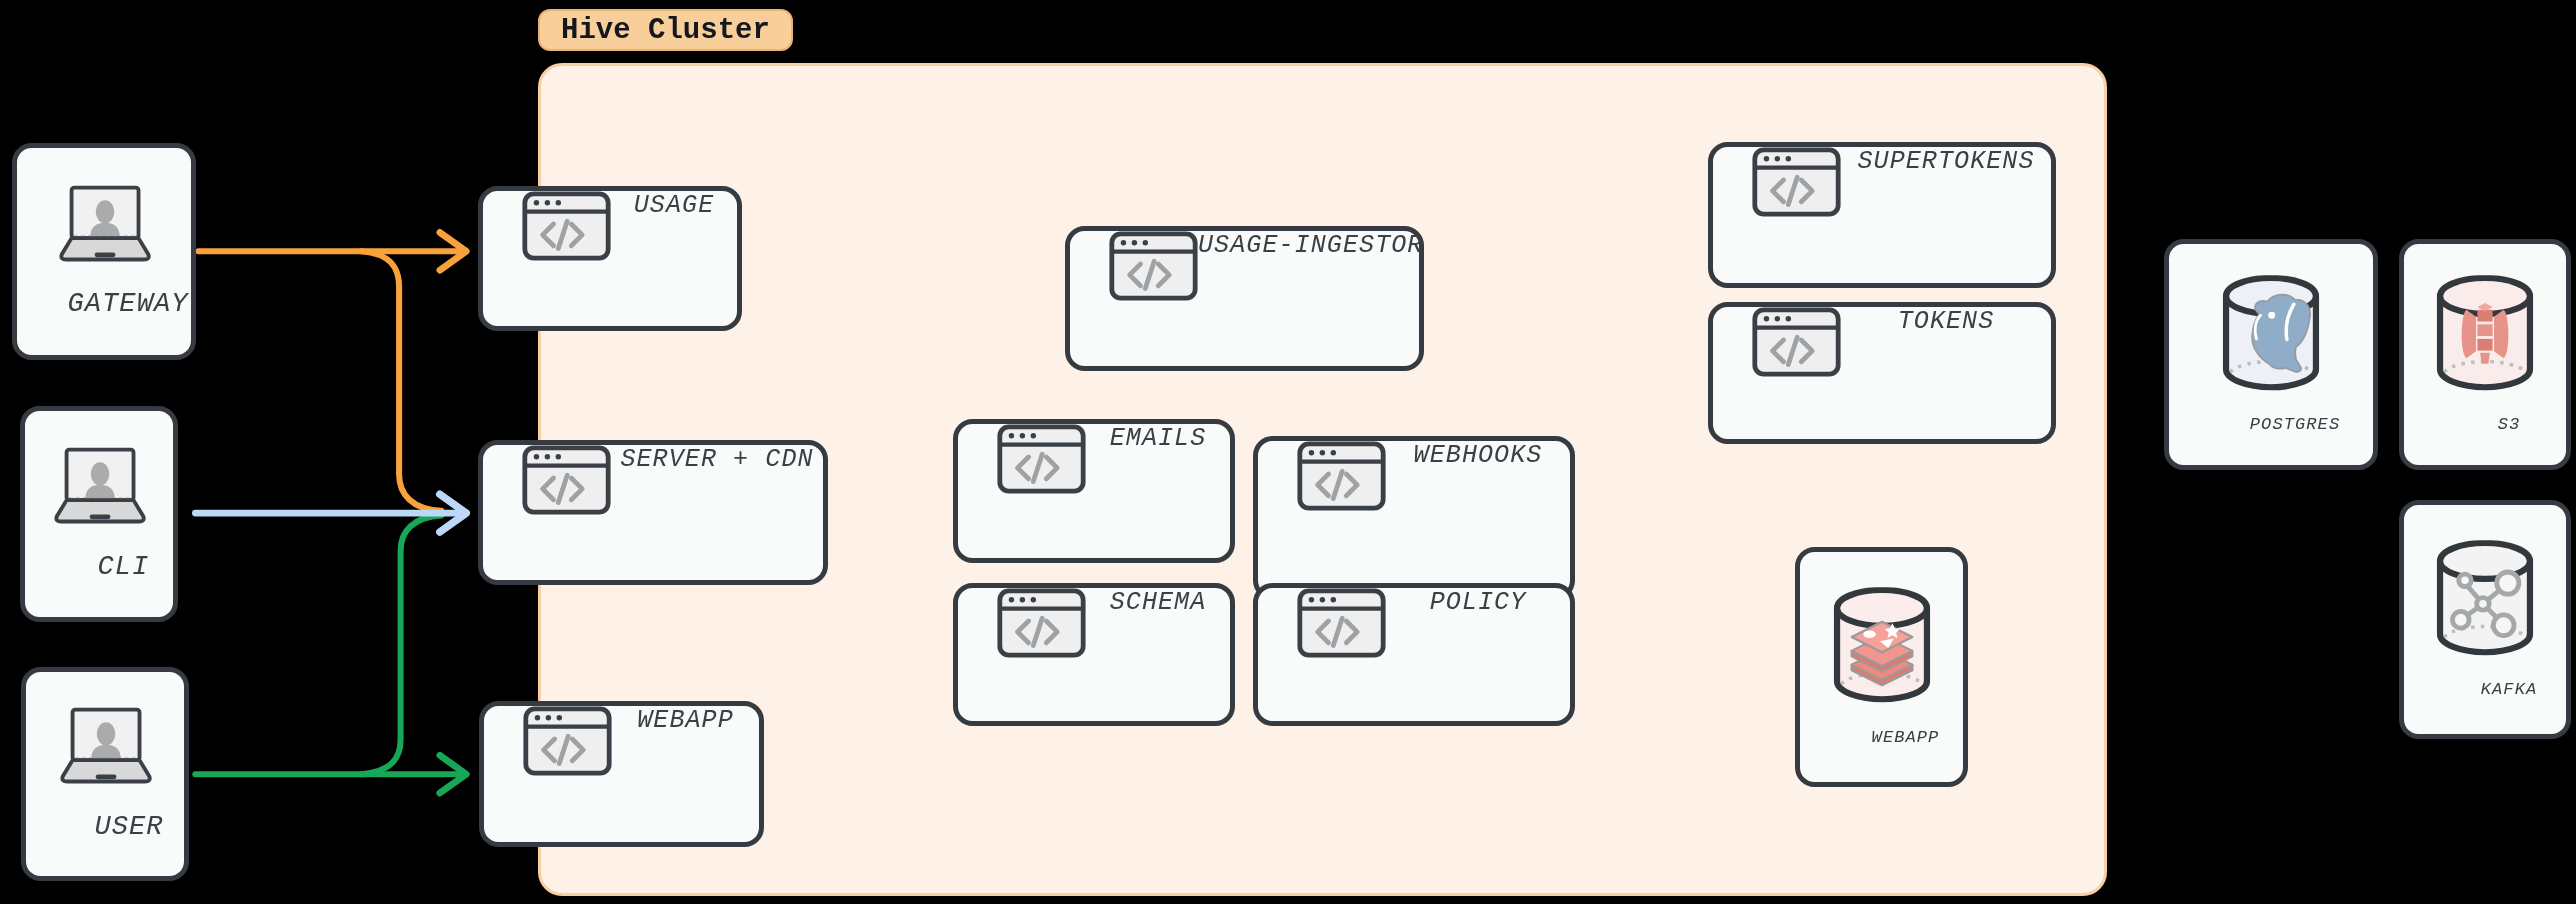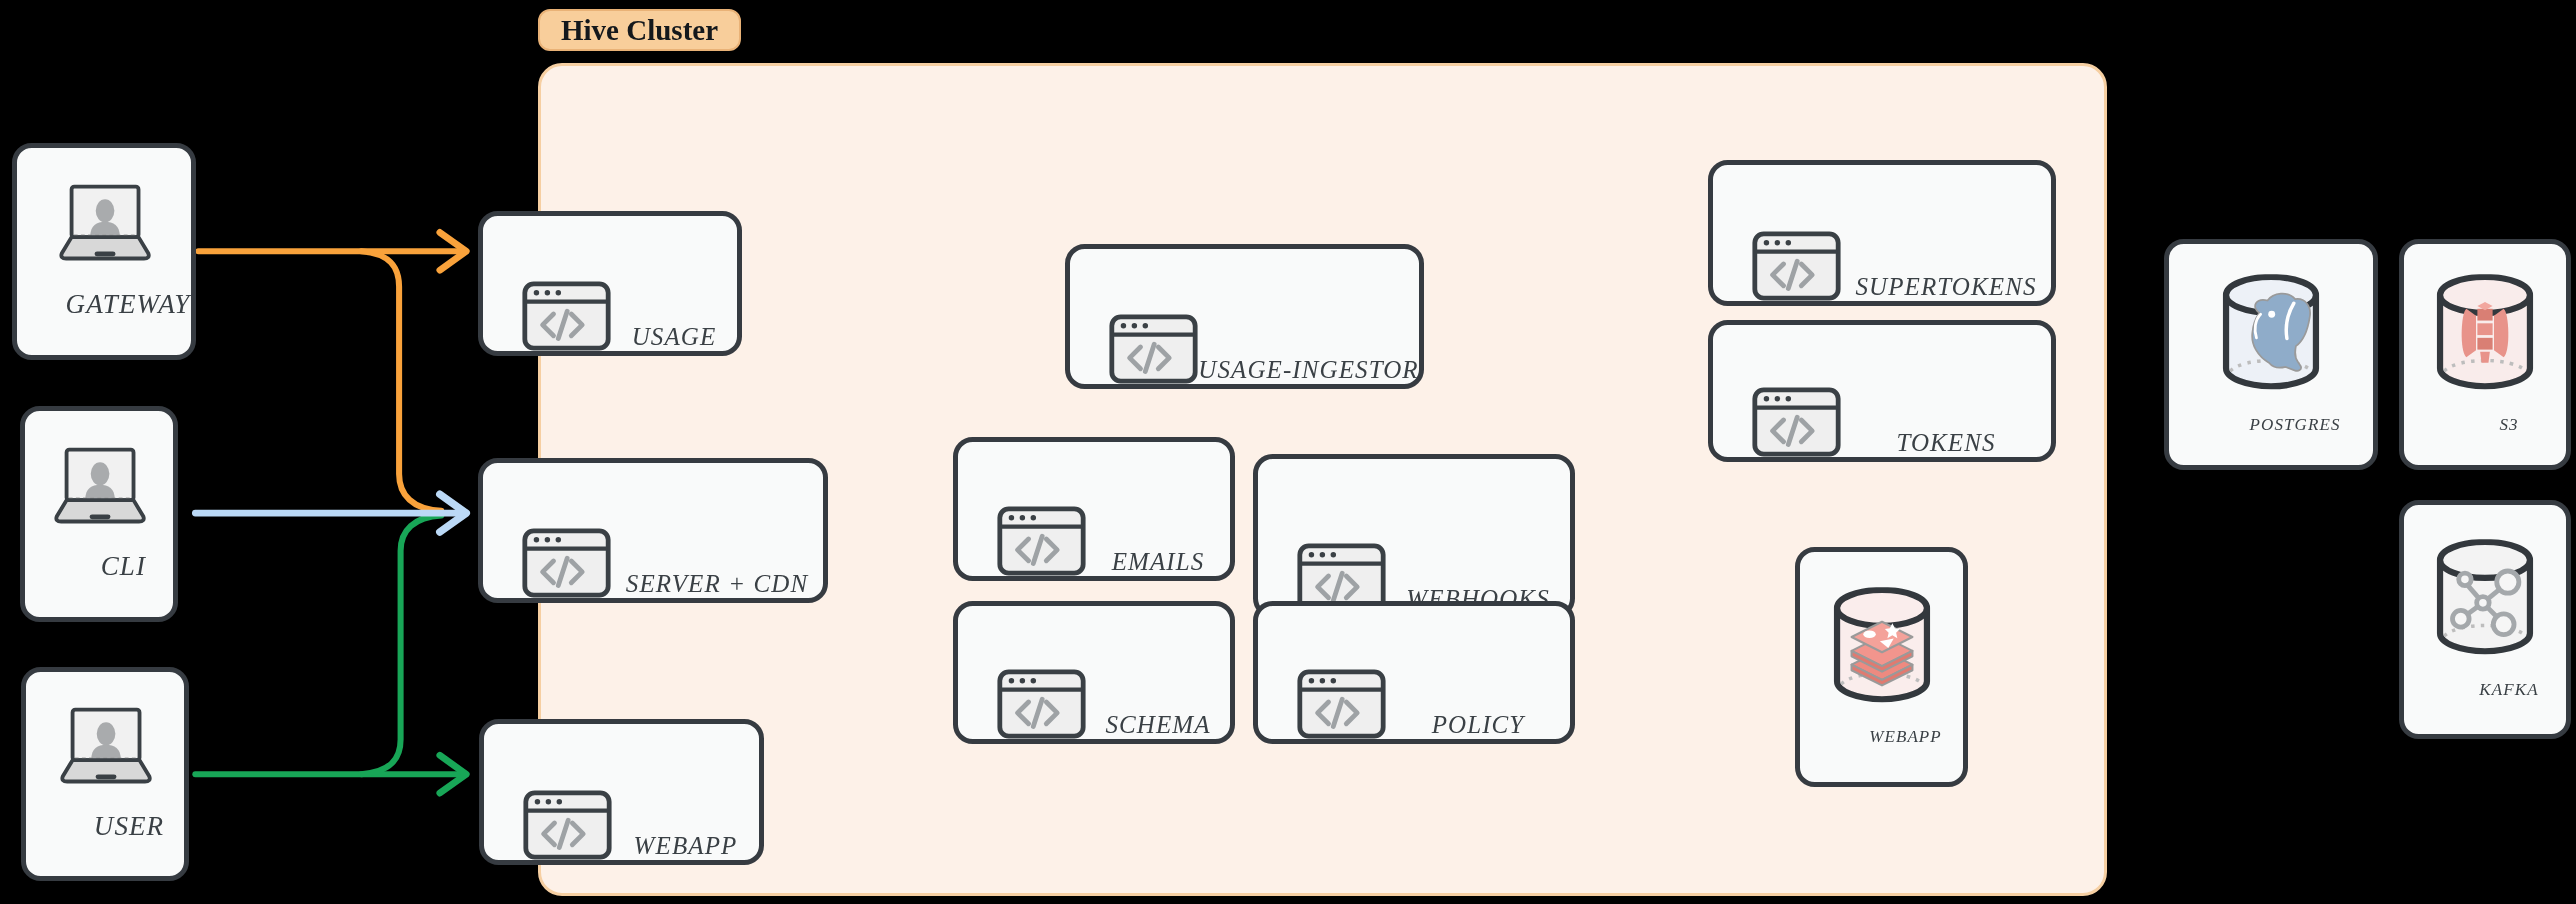--- a/index.html
+++ b/index.html
@@ -1,31 +1,31 @@
 <!DOCTYPE html>
 <html style="font-size:12px"><head>
 <meta charset="utf-8">
 <style>
   html,body{margin:0;padding:0;background:#000;}
   #canvas{position:relative;width:2576px;height:904px;background:#000;overflow:hidden;
-          font-family:Liberation Serif, serif;}
+          font-family:Liberation Mono, monospace;}
   
   .cluster{position:absolute;left:538px;top:63px;width:1569px;height:833px;
            background:#FDF1E8;border:3px solid #F6CFA2;border-radius:24px;box-sizing:border-box;}
   .cluster-pill{position:absolute;left:538px;top:9px;height:42px;padding:0 21px;
                 background:#F8CE9B;border:2.3px solid #E9B277;border-radius:12px;
                 display:flex;align-items:center;font-size:29px;font-weight:700;color:#14181C;
                 box-sizing:border-box;}
   
   .node{position:absolute;background:#F9FAFA;border:5.3px solid #363B41;border-radius:19.6px;
         box-sizing:border-box;z-index:3;}
   .label{font-style:italic;font-weight:500;color:#3A4045;letter-spacing:1.1px;font-size:25px;
          white-space:nowrap;}
   
-  .svc{display:flex;align-items:flex-end;padding-left:39px;margin-top:18px;}
+  .svc{display:flex;align-items:flex-start;padding-left:39px;}
   .svc .label{flex:1;text-align:center;}
   .svc .icon-wrap{flex:0 0 auto;display:flex;}
   
   .col{display:flex;flex-direction:column;align-items:center;justify-content:center;gap:22.6px;}
   .col .label{font-size:27px;margin-left:48px;}
   .store .label{font-size:17px;}
   svg{display:block;}
   .arrows{position:absolute;left:0;top:0;z-index:2;}
 </style>
 </head>
@@ -143,21 +143,21 @@
       </svg>
     <span class="label">CLI</span>
   </div>
   <div class="node col" style="left:21px;top:667px;width:168px;height:214px">
     <svg width="121" height="83" viewBox="0 0 160 110">
         <use href="#laptop"></use>
       </svg>
     <span class="label">USER</span>
   </div>
 
-  <div class="node svc" style="left:478px;top:193px;width:264px;height:145px">
+  <div class="node svc" style="left:478px;top:186px;width:264px;height:145px">
     <span class="icon-wrap">
         <svg width="89" height="70" viewBox="0 0 118 93">
           <use href="#browser"></use>
         </svg>
       </span>
     <span class="label">USAGE</span>
   </div>
   <div class="node svc" style="left:478px;top:440px;width:350px;height:145px">
     <span class="icon-wrap">
         <svg width="89" height="70" viewBox="0 0 118 93">

